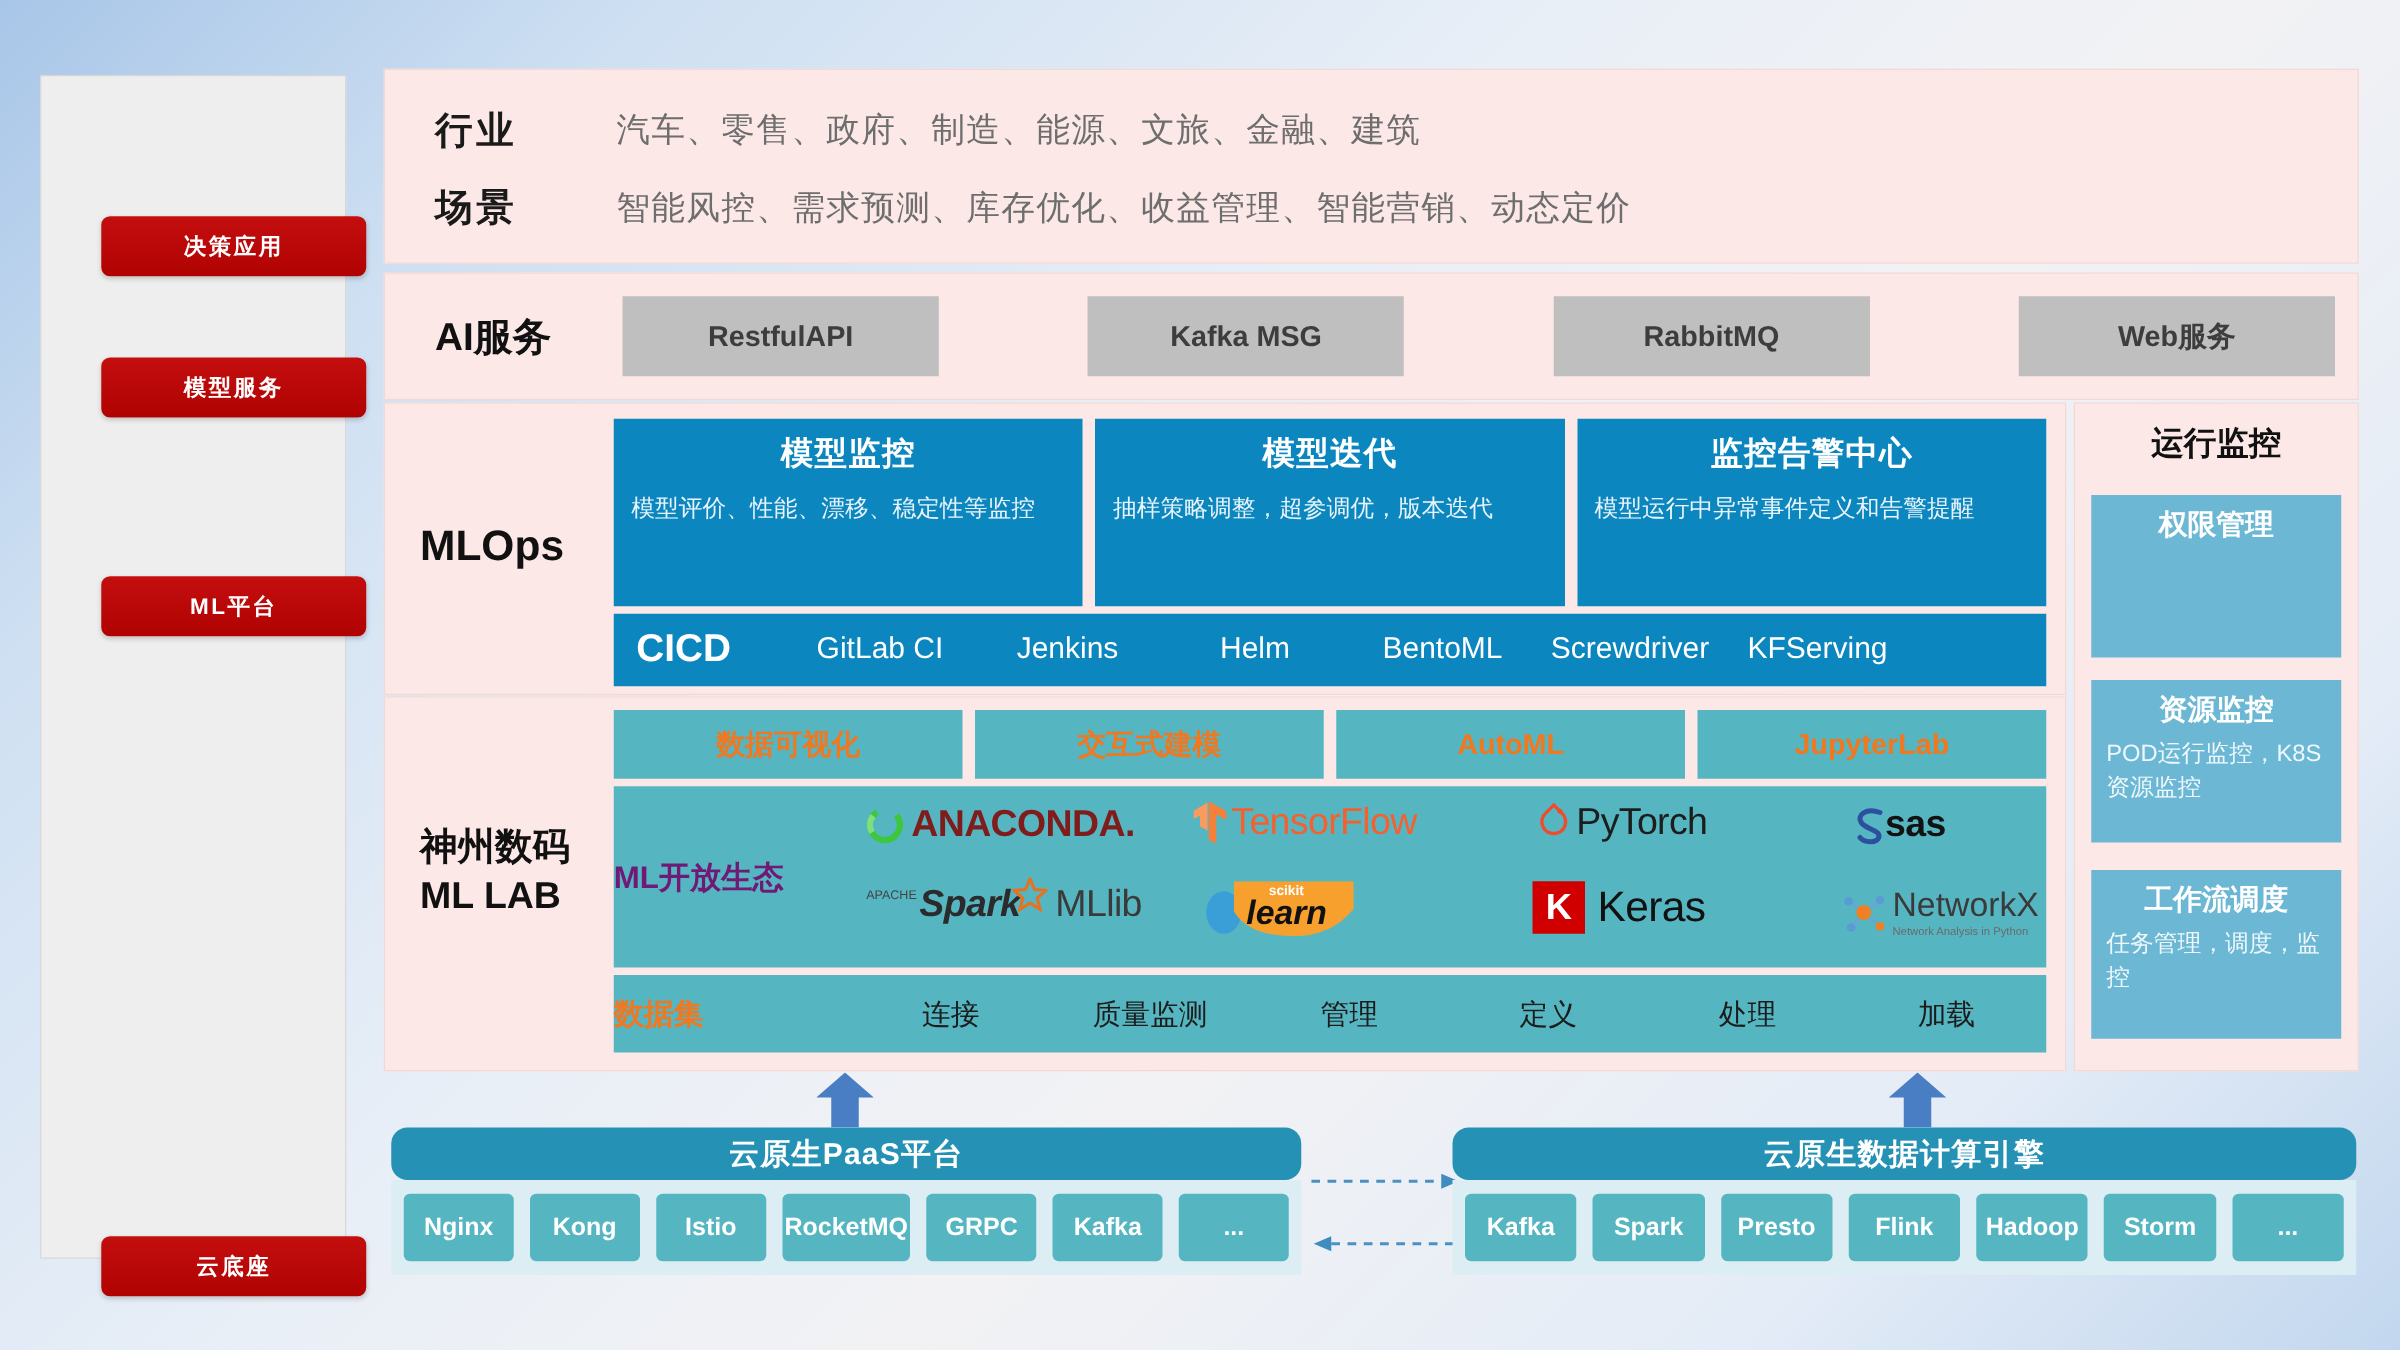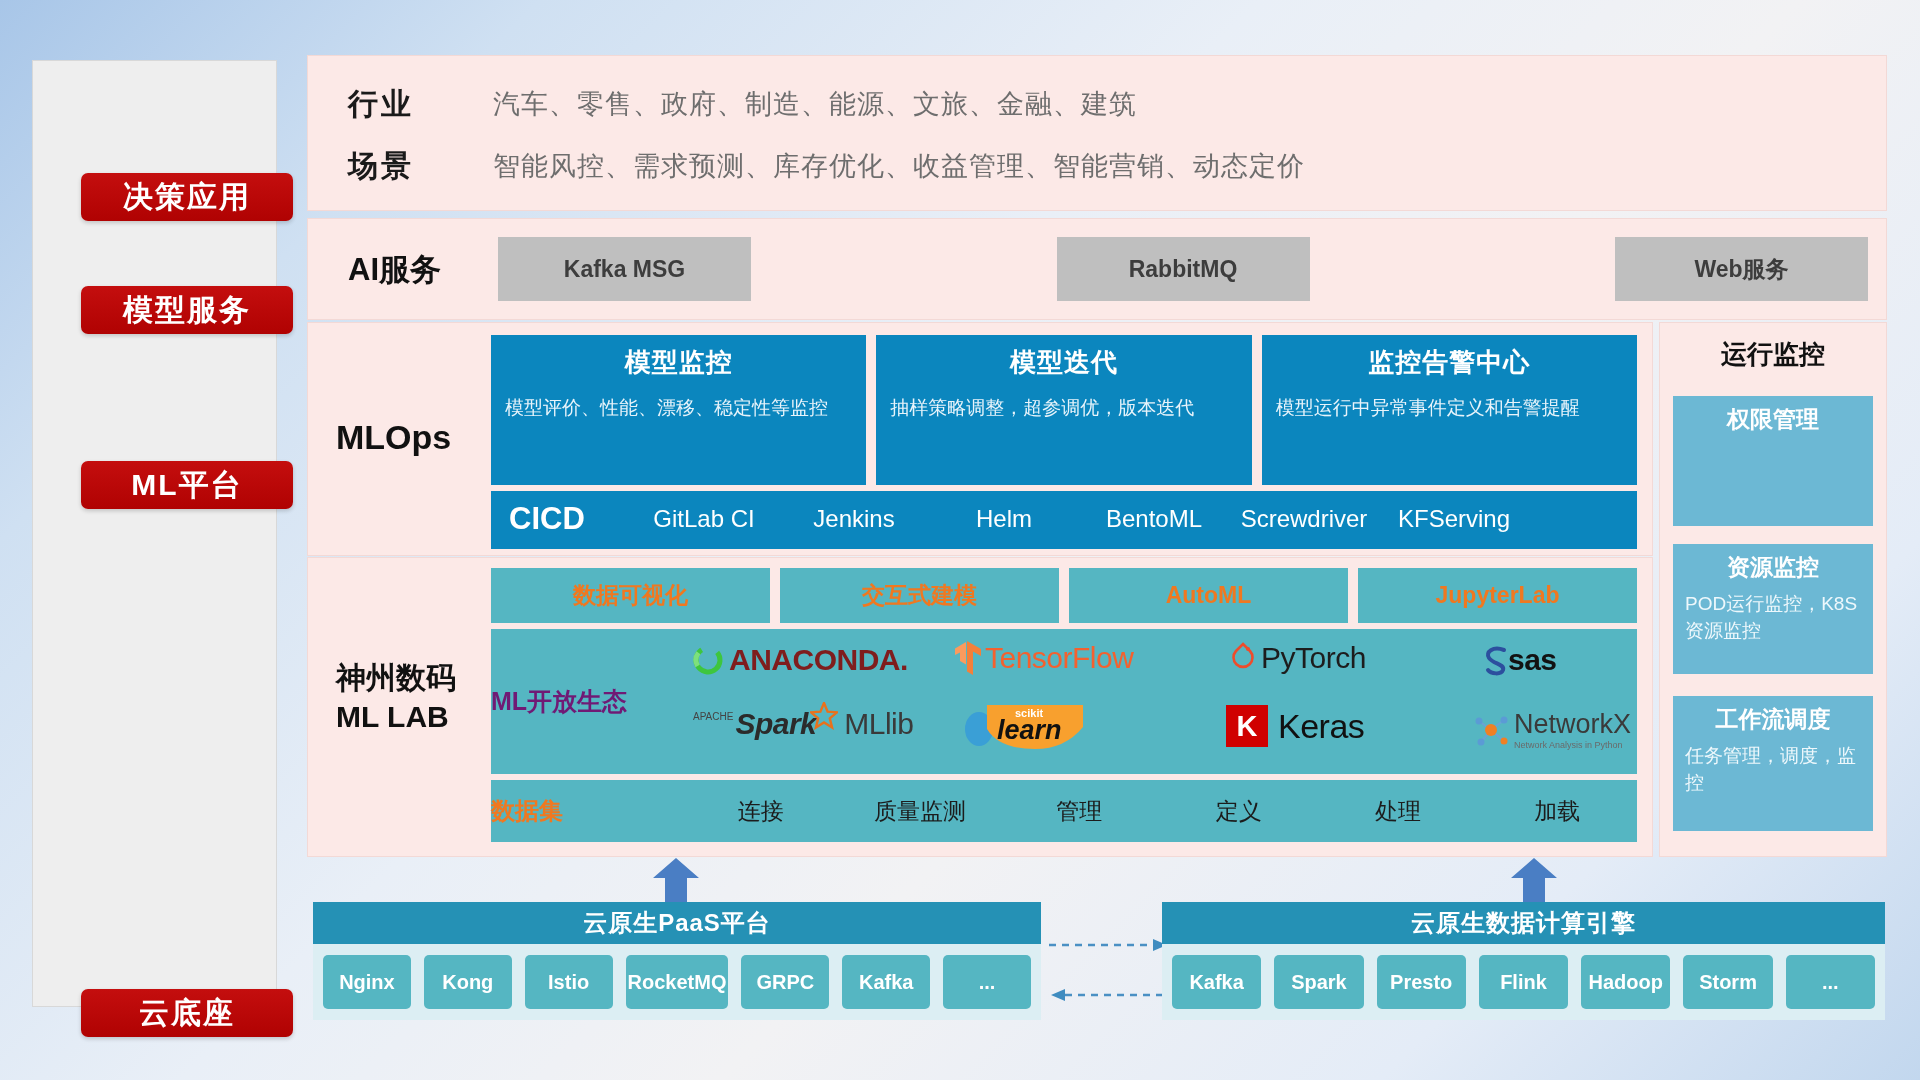--- a/index.html
+++ b/index.html
@@ -23,21 +23,21 @@
   }
   .rail-chip {
     position: absolute;
     left: 48px;
     width: 212px;
     height: 48px;
     background: linear-gradient(180deg,#c40e0e 0%, #b00202 100%);
     border-radius: 7px;
     box-shadow: 0 2px 4px rgba(0,0,0,.18);
     color: #fff;
-    font-size: 30px;
+    font-size: 18px;
     font-weight: bold;
     display: flex; align-items: center; justify-content: center;
     letter-spacing: 2px;
   }
   #chip-0 { top: 112px; }
   #chip-1 { top: 225px; }
   #chip-2 { top: 400px; }
   #chip-3 { top: 665px; }
   #chip-4 { top: 928px; }
 
@@ -199,21 +199,21 @@
   }
   .monitor-card-desc { font-size: 19px; line-height: 1.4; color: #eef8fc; }
 
   
   .cloud-block { position: absolute; }
   #cloud-left { left: 313px; top: 902px; width: 728px; height: 118px; }
   #cloud-right { left: 1162px; top: 902px; width: 723px; height: 118px; }
   .cloud-header {
     height: 42px; background: #2591b5;
     display: flex; align-items: center; justify-content: center;
-    color: #fff; font-size: 24px; font-weight: 600; letter-spacing: 1px;
+    color: #fff; font-size: 24px; font-weight: 600; letter-spacing: 1px; border-radius: 13px;
   }
   .cloud-body {
     height: 76px;
     background: #dceef3;
     display: flex; align-items: center; gap: 13px;
     padding: 0 10px; box-sizing: border-box;
   }
   .cloud-chip {
     flex: 1; height: 54px;
     background: #55b6c2;
@@ -257,20 +257,23 @@
     </div>
     <div class="app-row" id="app-row-1">
       <div class="app-row-label">场景</div>
       <div class="app-row-value">智能风控、需求预测、库存优化、收益管理、智能营销、动态定价</div>
     </div>
   </div>
 
   <div class="panel" id="panel-aisvc">
     <div id="aisvc-label">AI服务</div>
     <div id="aisvc-items">
+      <div class="aisvc-chip">
+          <span>RestfulAPI</span>
+        </div>
       <div class="aisvc-chip">
           <span>Kafka MSG</span>
         </div>
       <div class="aisvc-chip">
           <span>RabbitMQ</span>
         </div>
       <div class="aisvc-chip">
           <span>Web服务</span>
         </div>
     </div>

